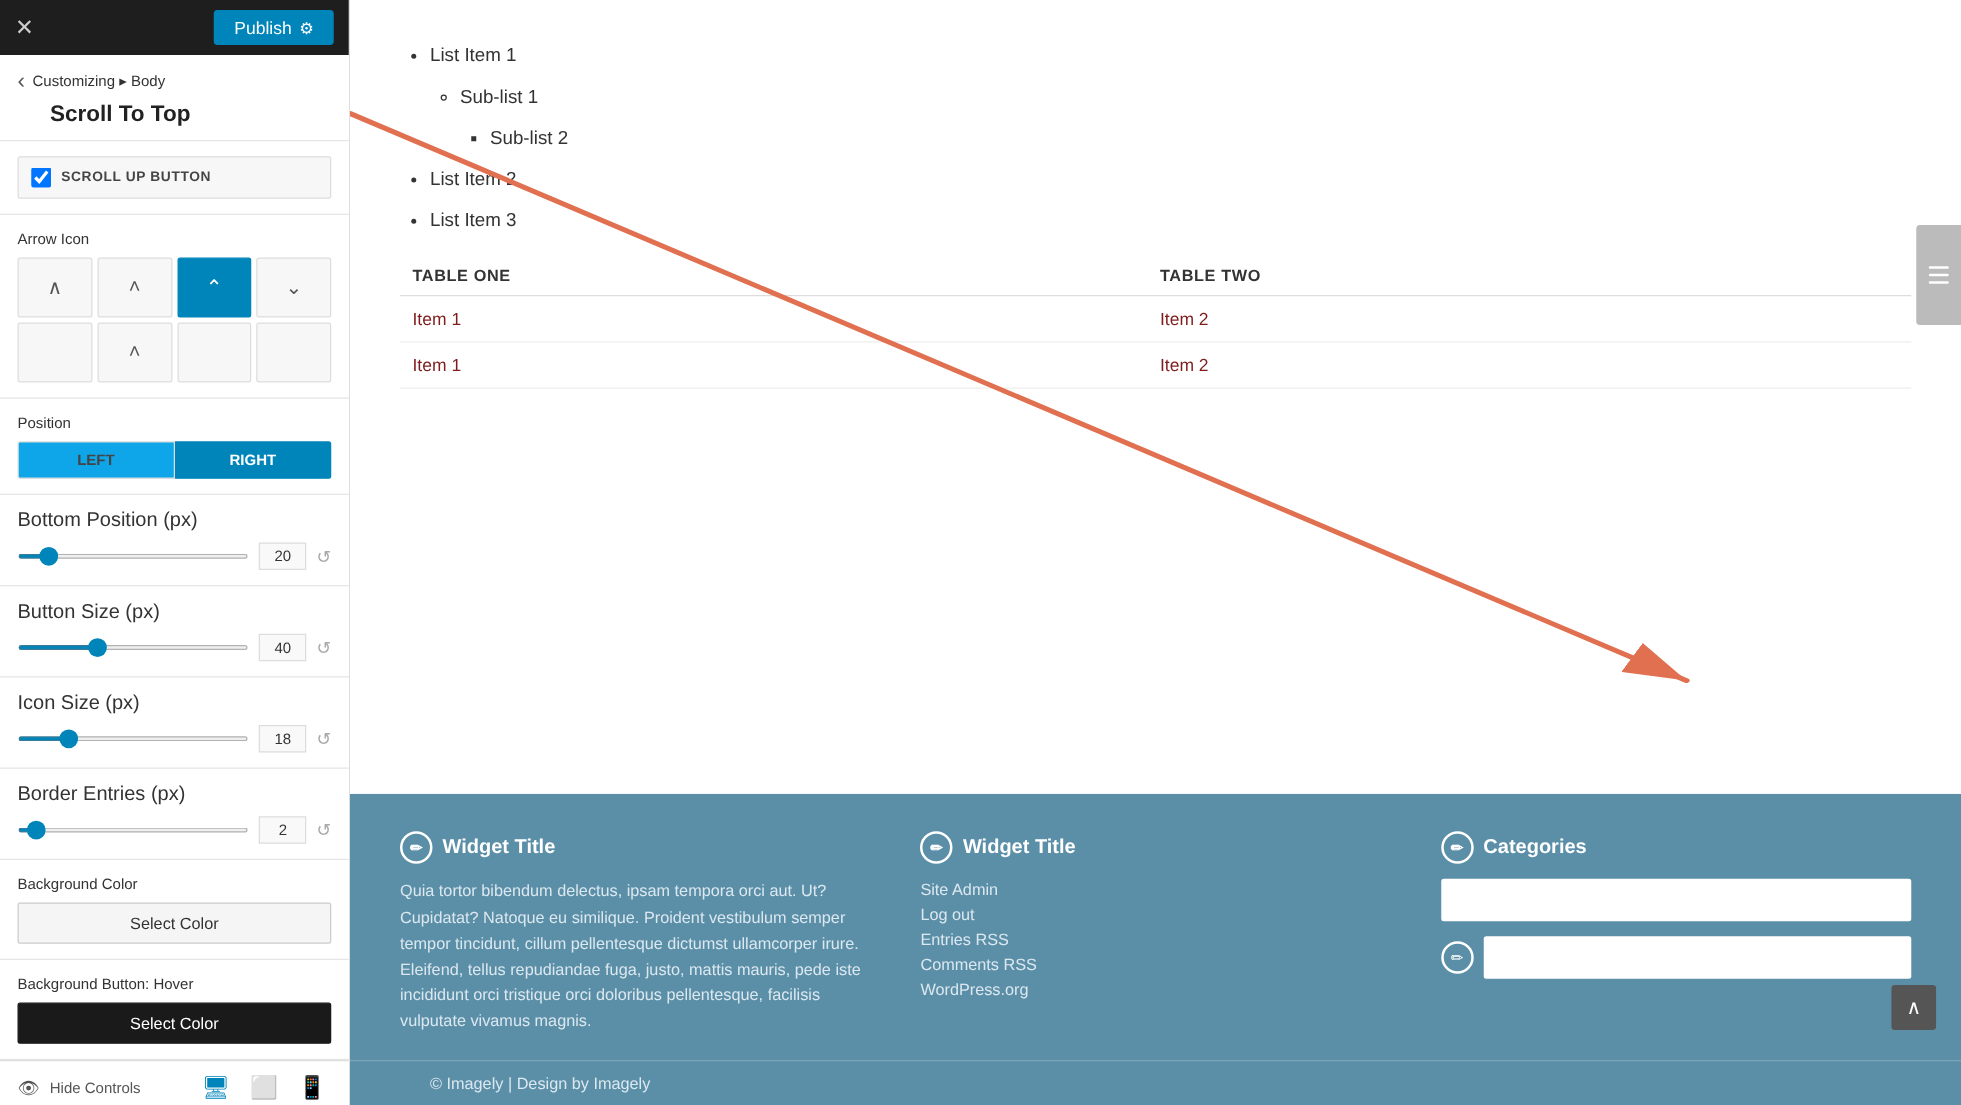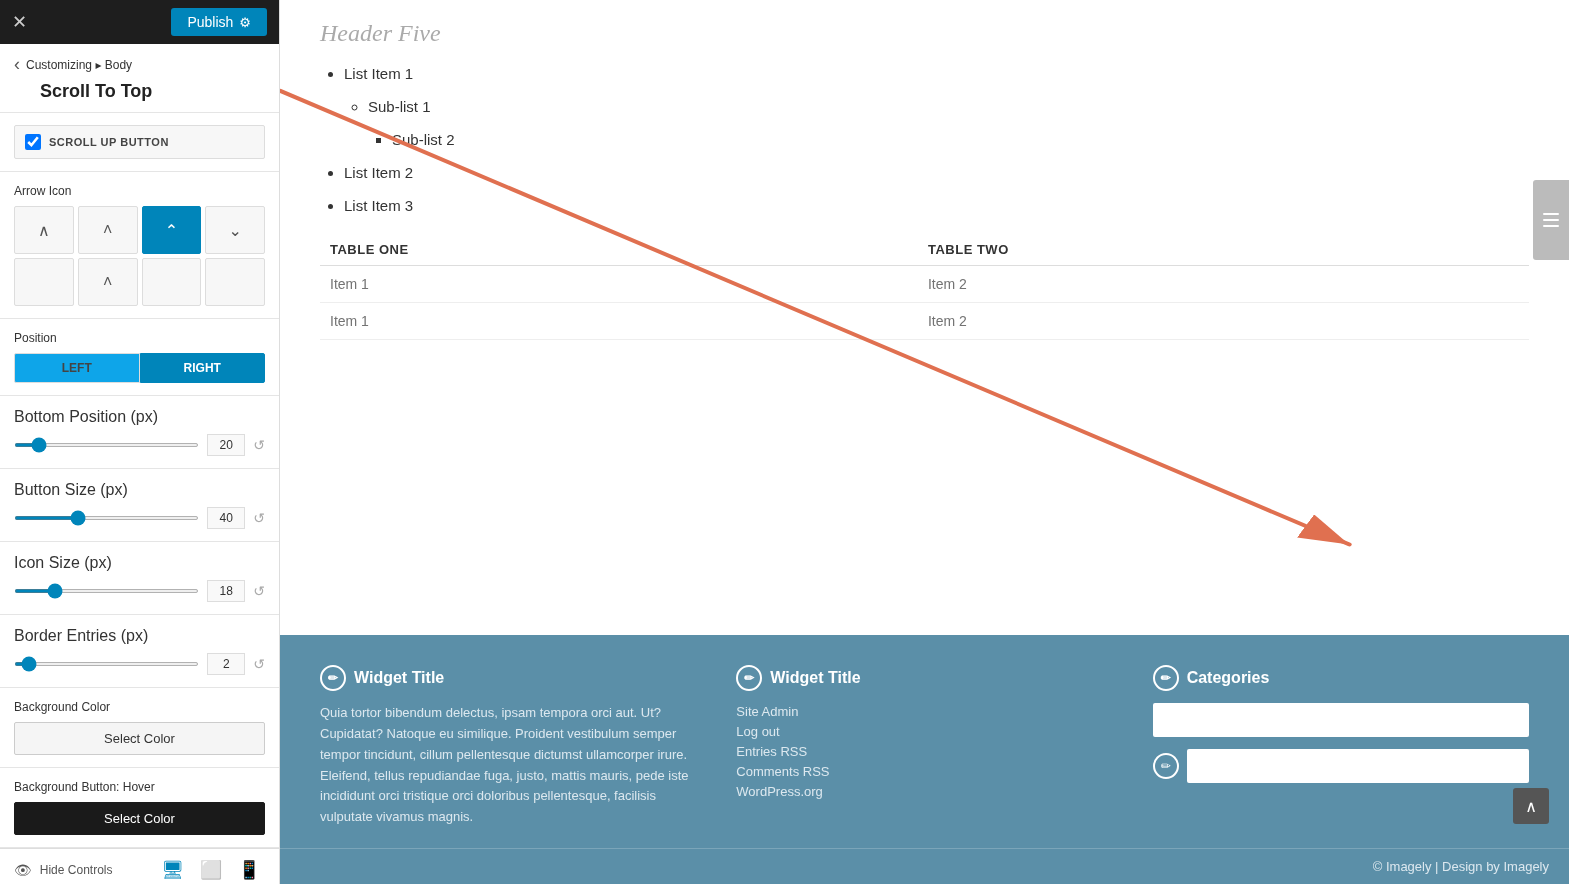--- a/index.html
+++ b/index.html
@@ -287,21 +287,21 @@
       font-size: 13px;
       font-weight: 600;
       color: #333;
       text-transform: uppercase;
       letter-spacing: 0.5px;
       border-bottom: 1px solid #ddd;
     }
     .preview-table td {
       padding: 10px 10px;
       font-size: 14px;
-      color: #737373;
+      color: #7f1d1d;
       border-bottom: 1px solid #eee;
     }
 
     
     .hamburger-btn {
       position: absolute;
       right: 0;
       top: 50%;
       transform: translateY(-50%);
       width: 36px;
@@ -366,22 +366,22 @@
     .footer-links a { color: #dce8ef; text-decoration: none; font-size: 13px; }
     .footer-input-box {
       background: #fff;
       height: 34px;
       border-radius: 2px;
       margin-bottom: 8px;
     }
     .footer-bottom {
       background: #5b8fa8;
       border-top: 1px solid rgba(255,255,255,0.2);
-      padding: 10px 20px;
-      text-align: right;
+      padding: 10px 64px;
+      text-align: left;
       font-size: 13px;
       color: #dce8ef;
     }
 
     
     .scroll-top-btn {
       position: absolute;
       bottom: 50px;
       right: 20px;
       width: 36px;
@@ -510,21 +510,20 @@
     <button class="view-btn active">🖥</button>
     <button class="view-btn">⬜</button>
     <button class="view-btn">📱</button>
   </div>
 
 </div>
 
 <div id="preview">
   <div class="preview-content" style="position:relative;">
 
-    <div class="header-five">Header Five</div>
 
     <ul class="content-list">
       <li>List Item 1
         <ul class="sub-list">
           <li>Sub-list 1
             <ul class="sub-sub-list">
               <li>Sub-list 2</li>
             </ul>
           </li>
         </ul>

